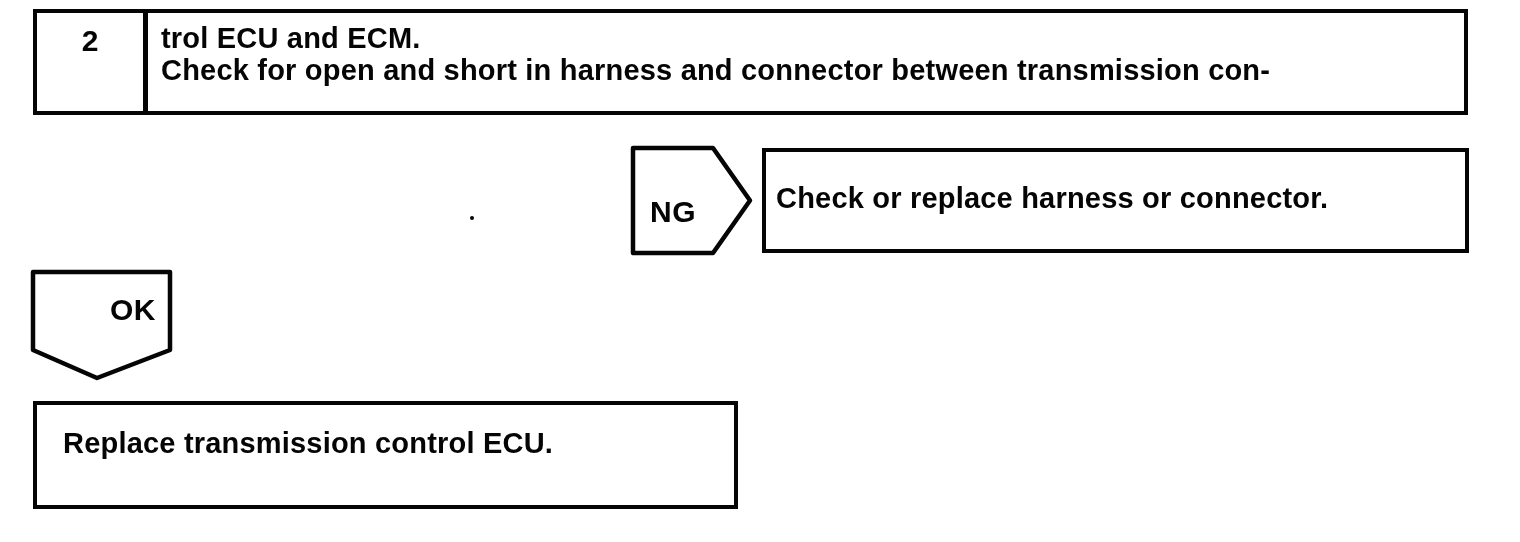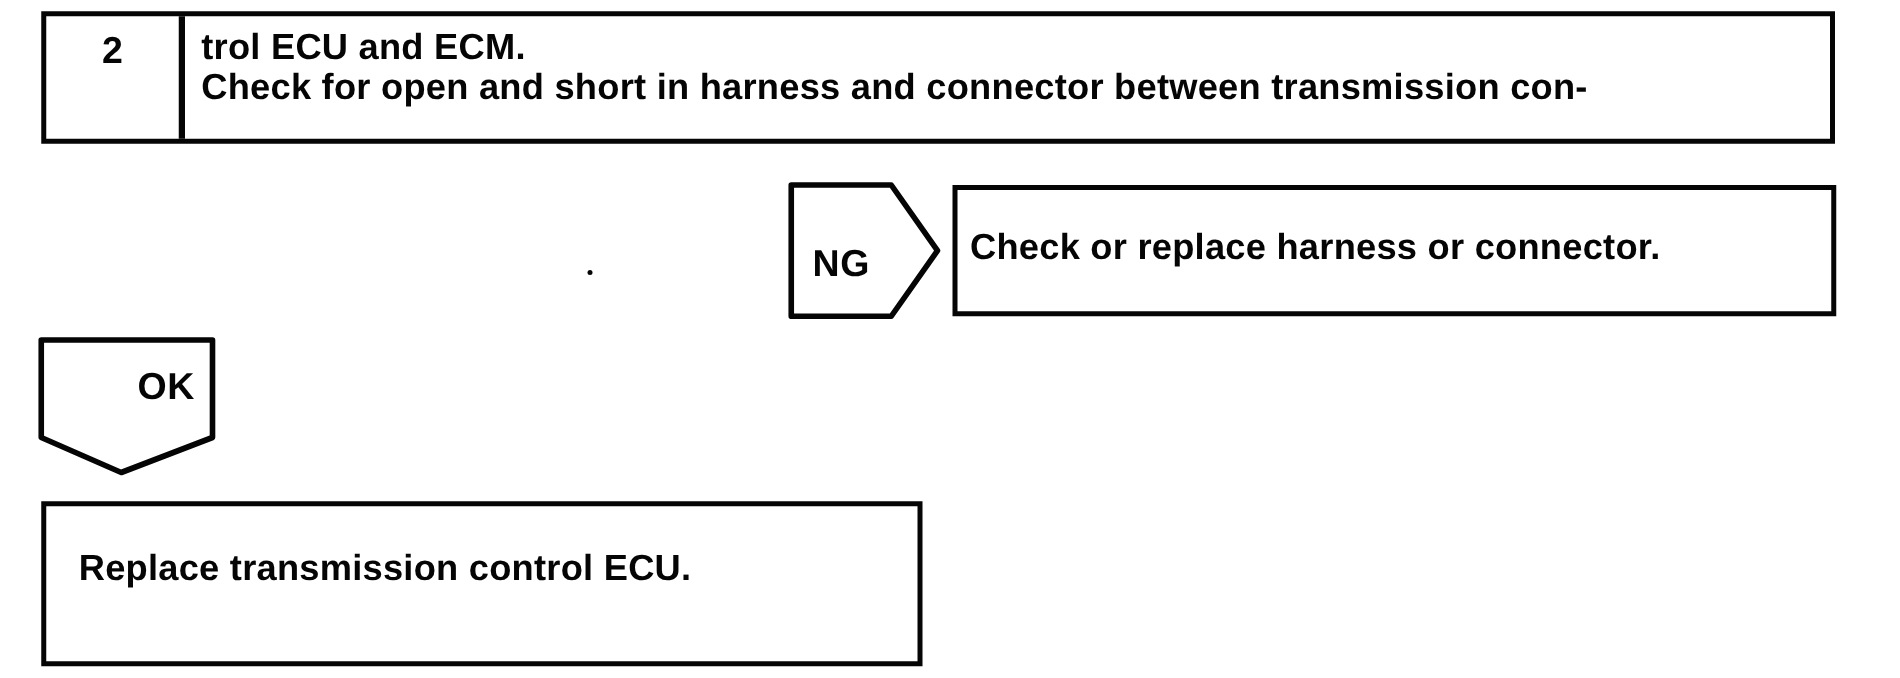--- a/index.html
+++ b/index.html
@@ -83,21 +83,21 @@
     top: 148px;
     width: 707px;
     height: 105px;
     padding-left: 10px;
     padding-bottom: 6px;
   }
   .ok-action-box {
     left: 33px;
     top: 401px;
     width: 705px;
-    height: 132px;
+    height: 108px;
     padding-left: 26px;
     padding-bottom: 24px;
   }
   
   .speck {
     position: absolute;
     left: 470px;
     top: 216px;
     width: 4px;
     height: 4px;

